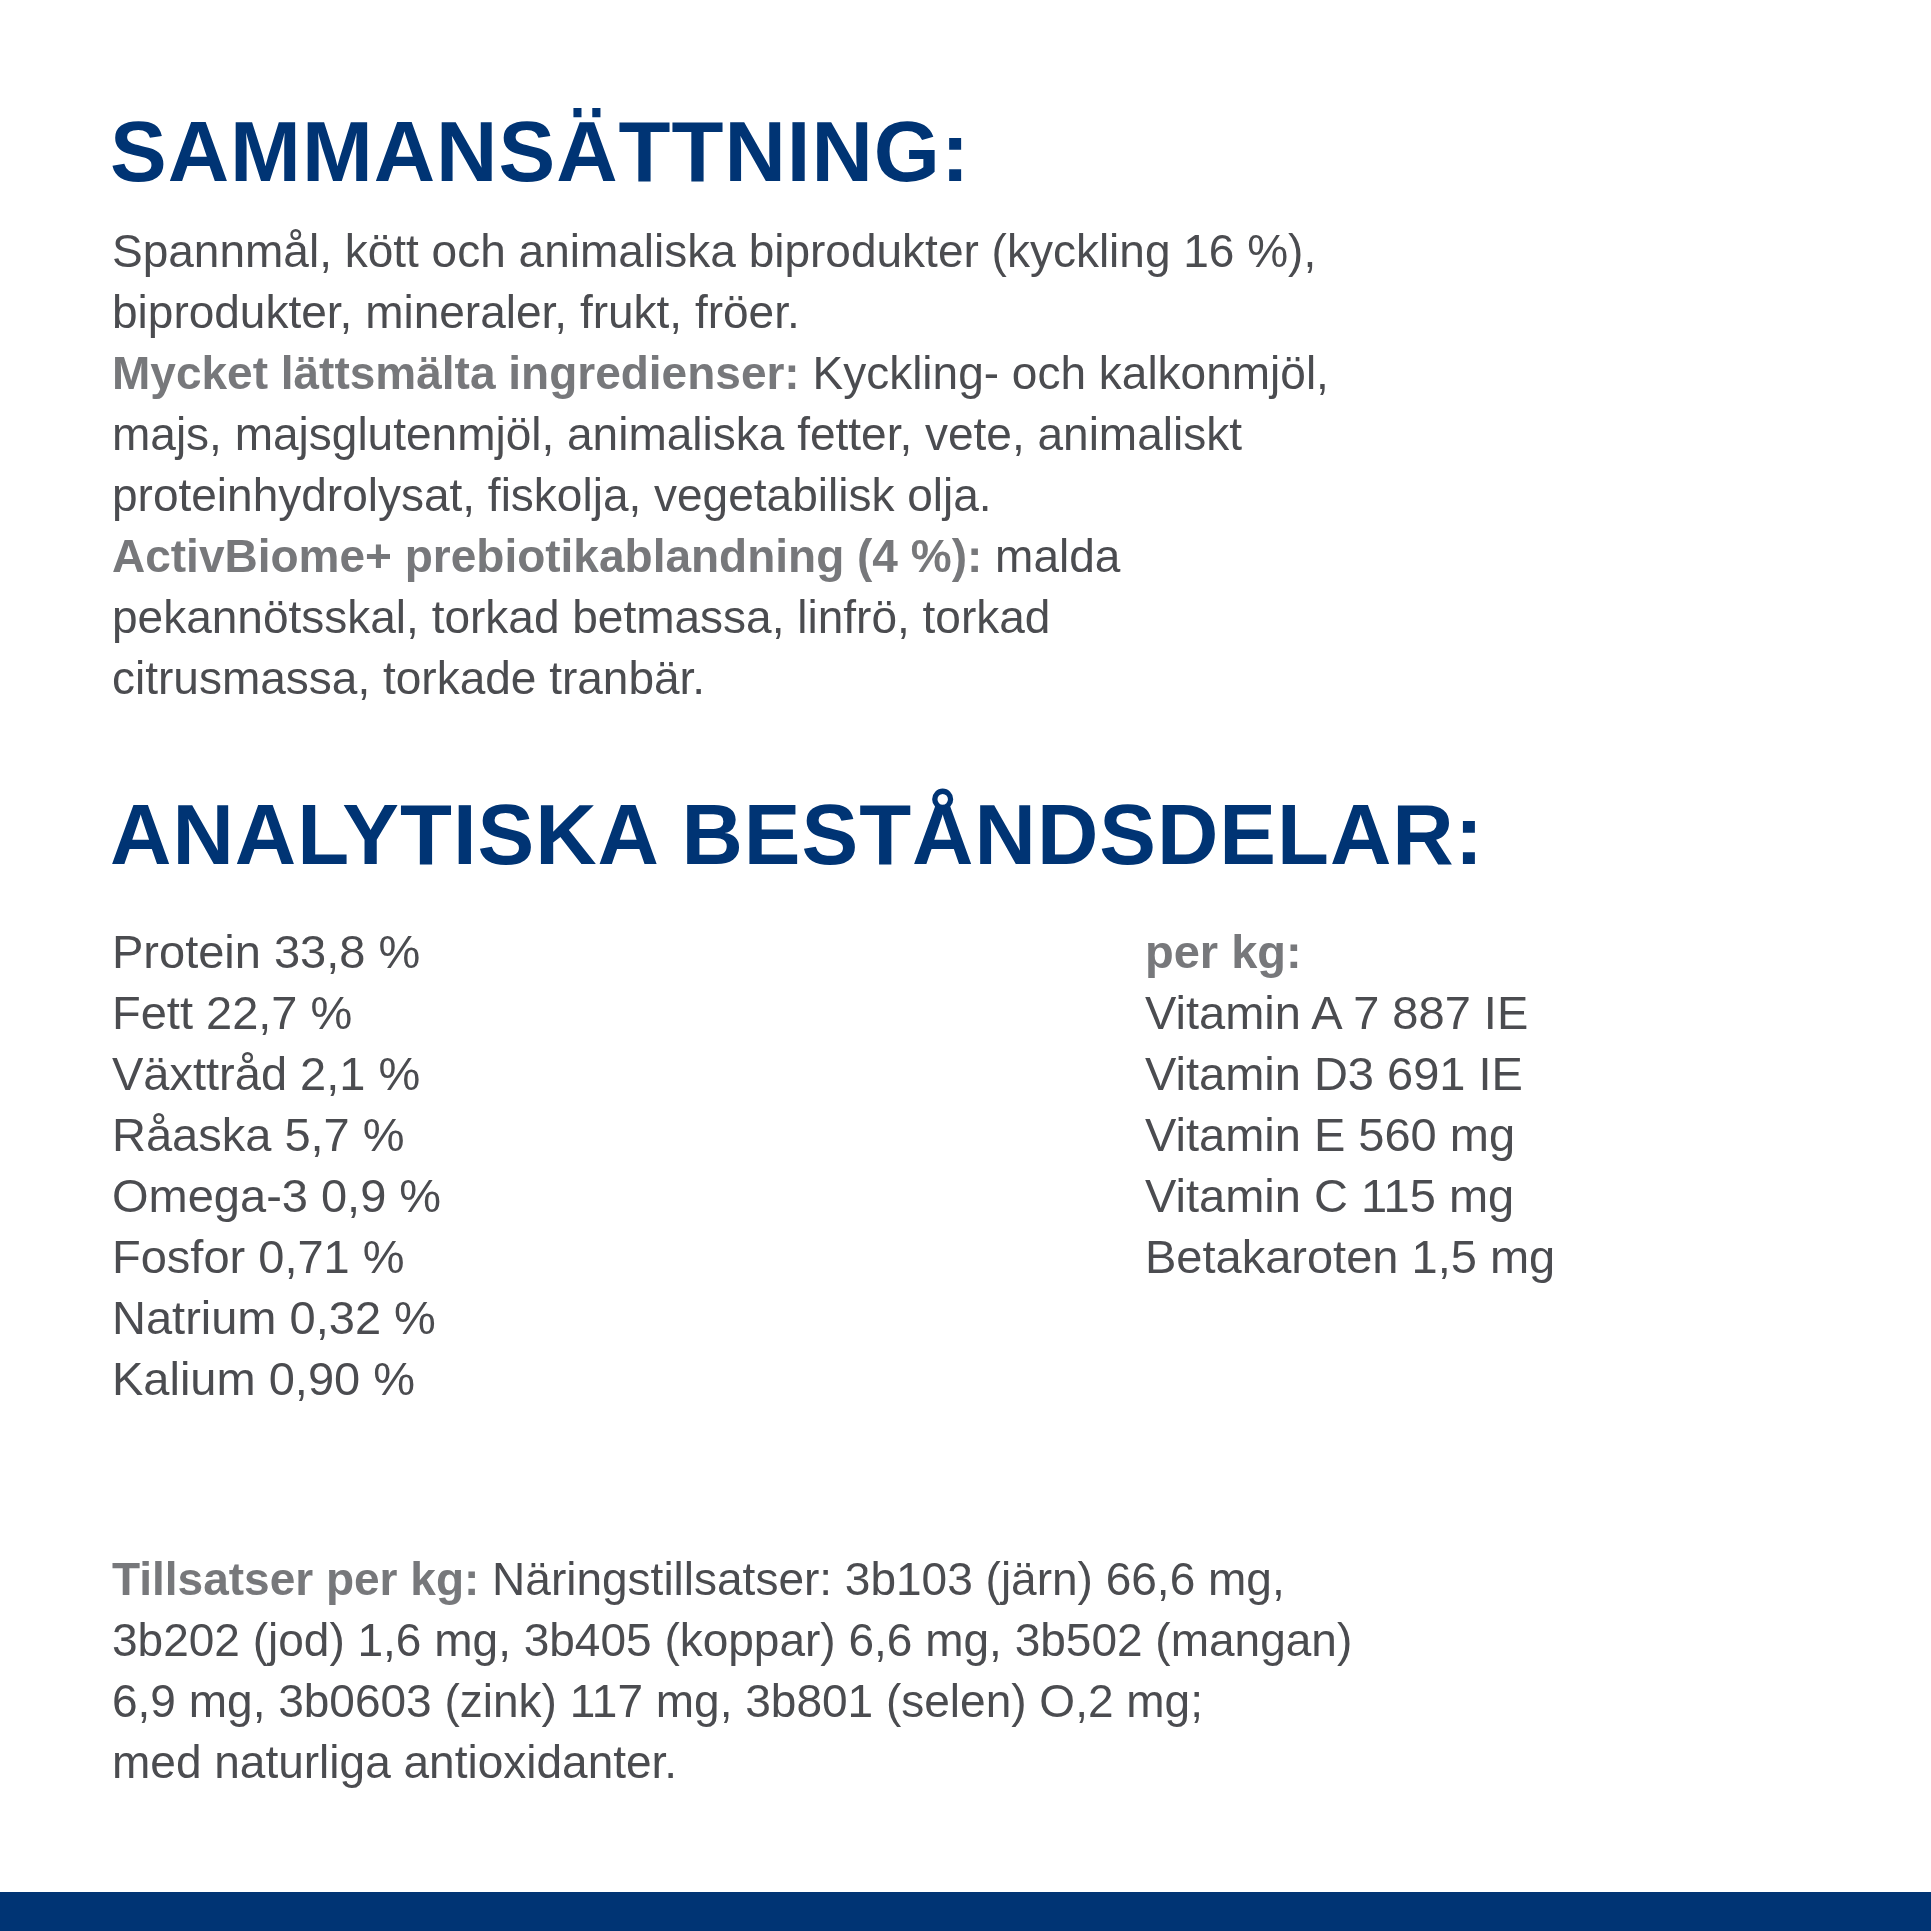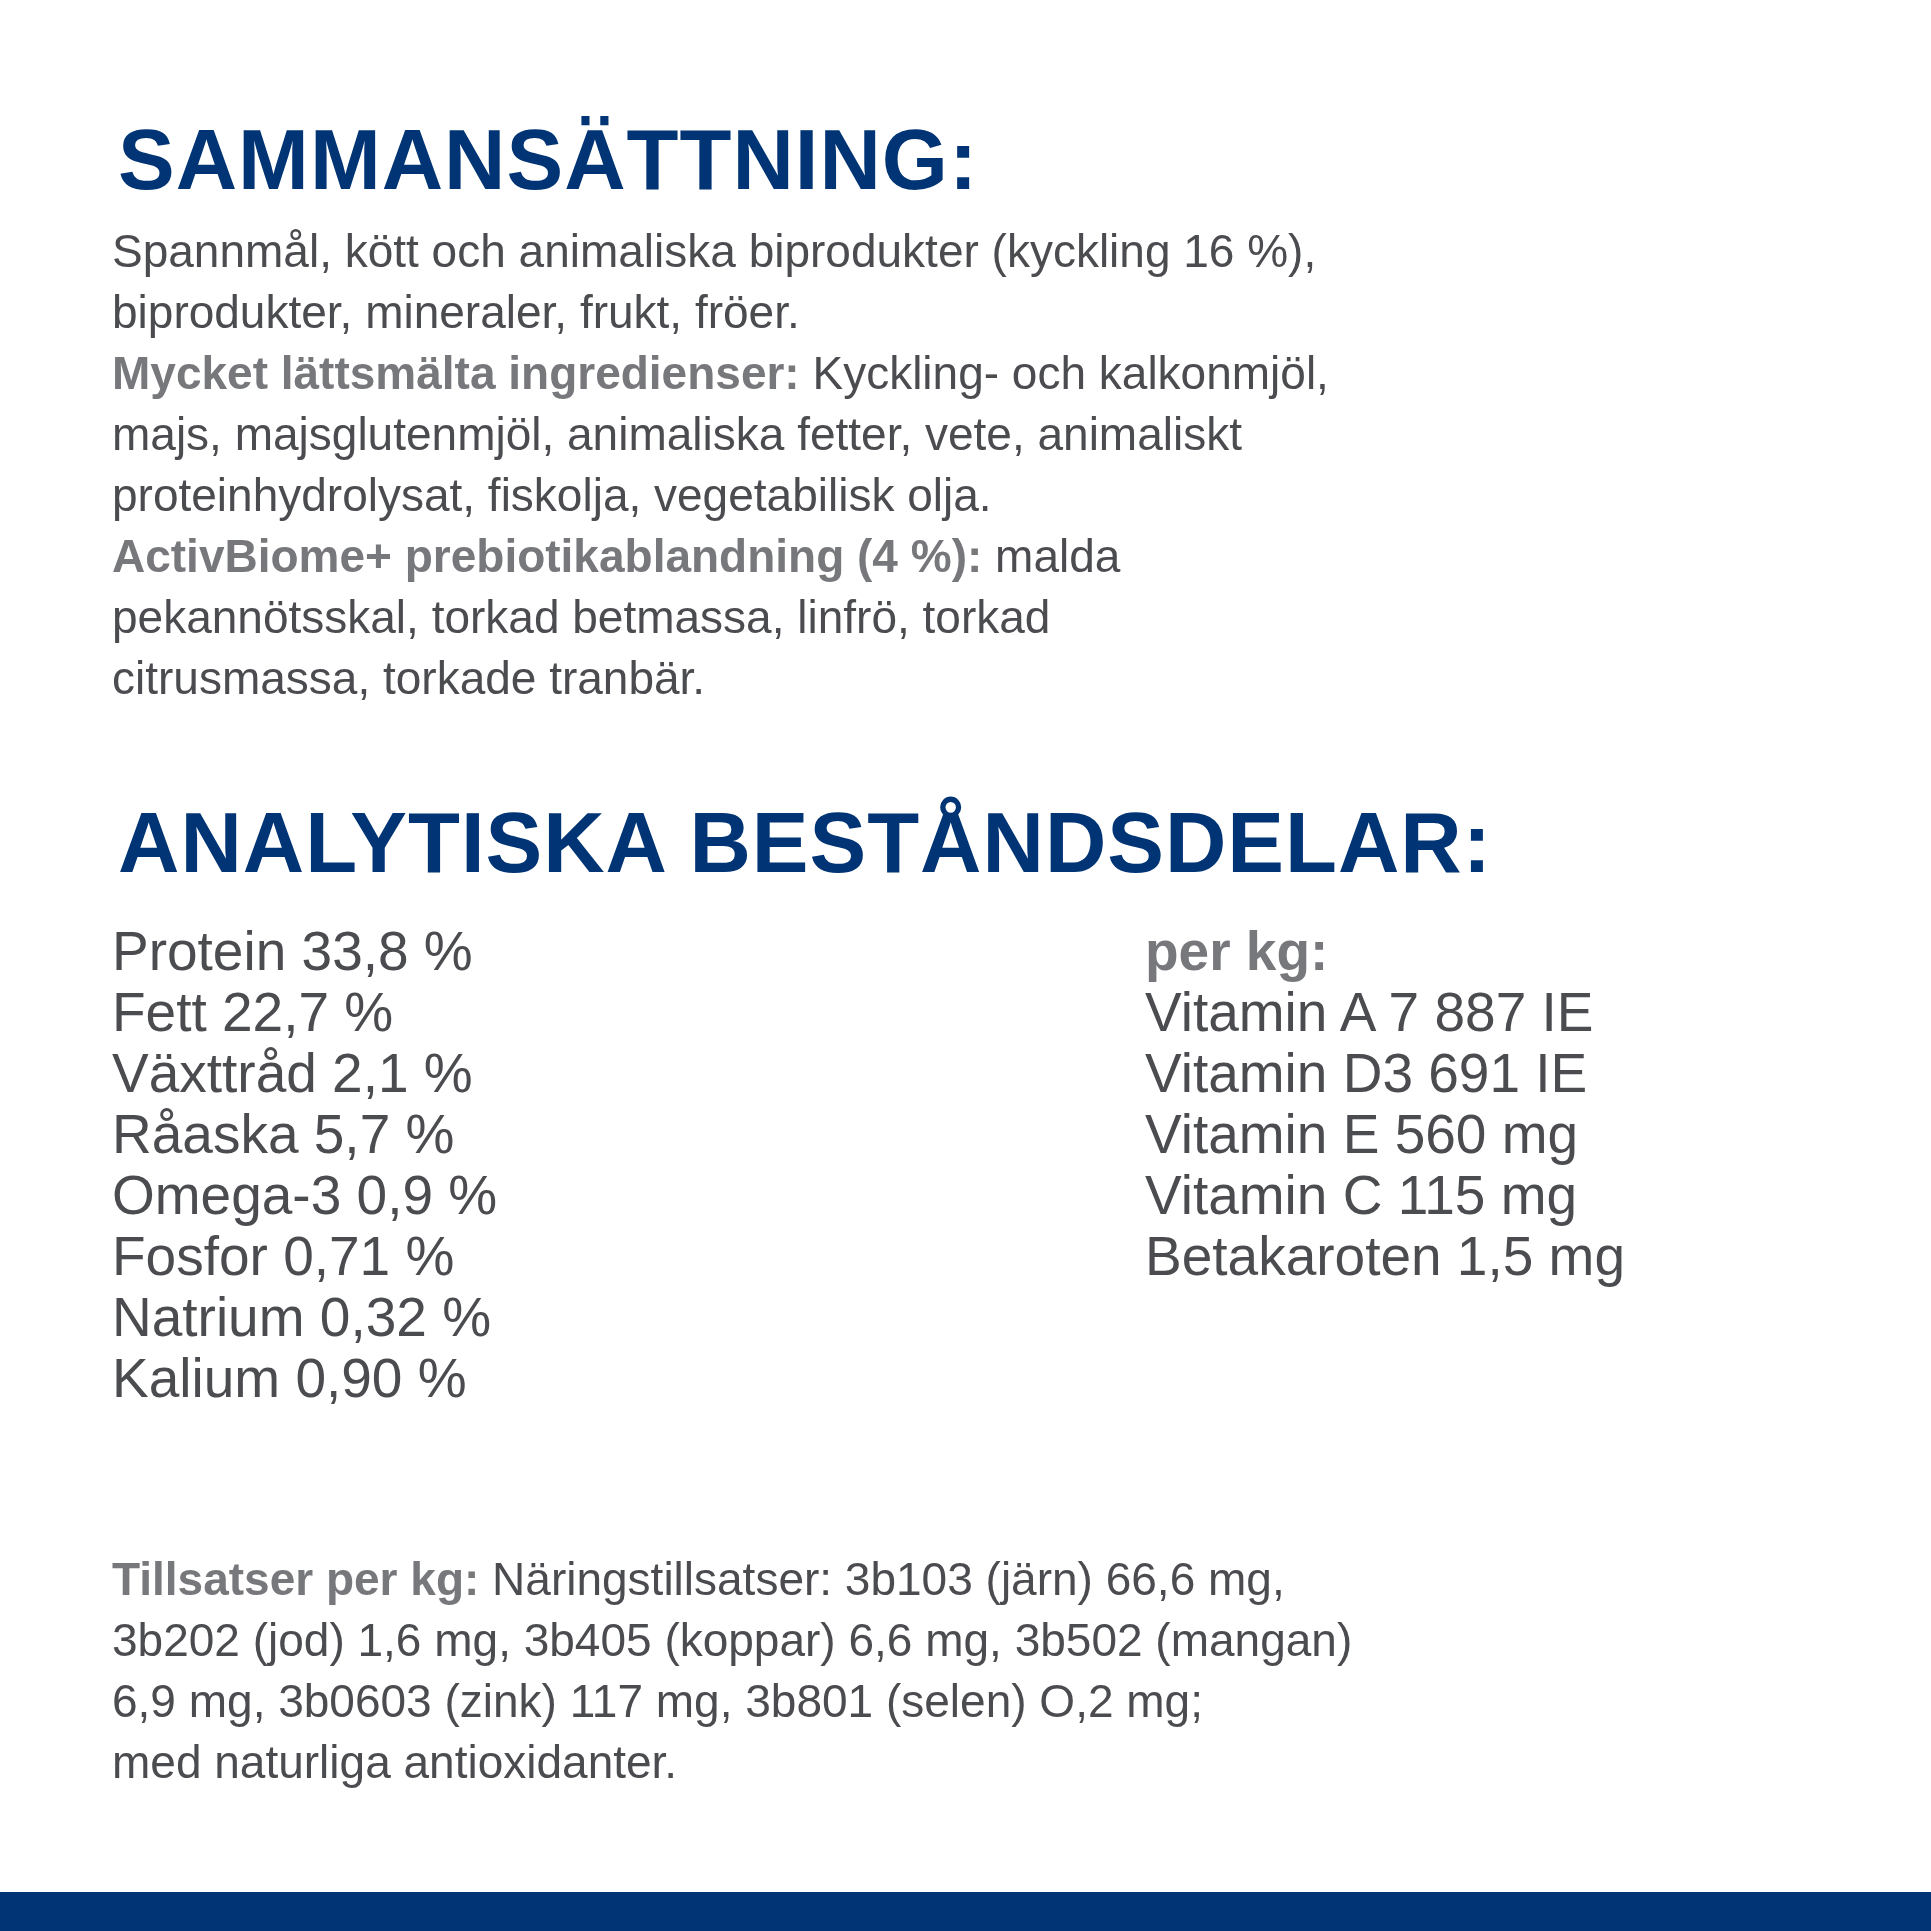--- a/index.html
+++ b/index.html
@@ -3,33 +3,33 @@
 <meta charset="utf-8">
 <style>
   html, body { margin: 0; padding: 0; }
   body {
     width: 1931px; height: 1931px; position: relative; overflow: hidden;
     background: #ffffff;
     font-family: "Liberation Sans", "DejaVu Sans", sans-serif;
     color: #4b4c50;
   }
   .heading {
-    position: absolute; left: 110px; margin: 8px;
+    position: absolute; left: 110px; margin: 0;
     font-family: "Liberation Sans", sans-serif;
     font-weight: 700; font-size: 85px; line-height: 97px;
     color: #003474; letter-spacing: 1px; white-space: nowrap;
   }
   .block {
     position: absolute; left: 112px;
     font-size: 46px; line-height: 61px; white-space: nowrap;
   }
   .line { display: block; height: 61px; }
   .b { font-weight: 700; color: #77787b; }
   .r { font-weight: 400; color: #4b4c50; }
-  .list { position: absolute; font-size: 55px; line-height: 61px; white-space: nowrap; }
+  .list { position: absolute; font-size: 47px; line-height: 61px; white-space: nowrap; }
   .list .item { display: block; height: 61px; color: #4b4c50; }
   .list .title { display: block; height: 61px; font-weight: 700; color: #77787b; }
   .bottom-bar {
     position: absolute; left: 0; top: 1892px; width: 1931px; height: 39px;
     background: #003474;
   }
 </style>
 </head>
 <body>
 

